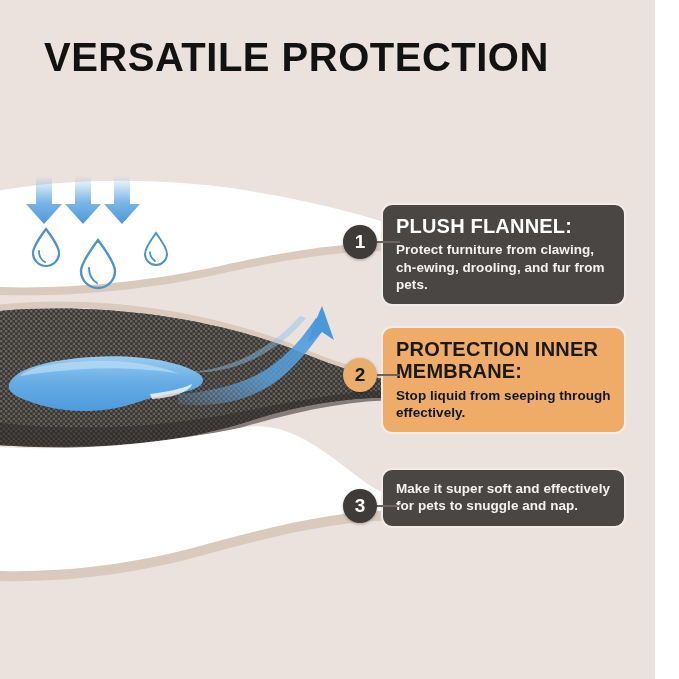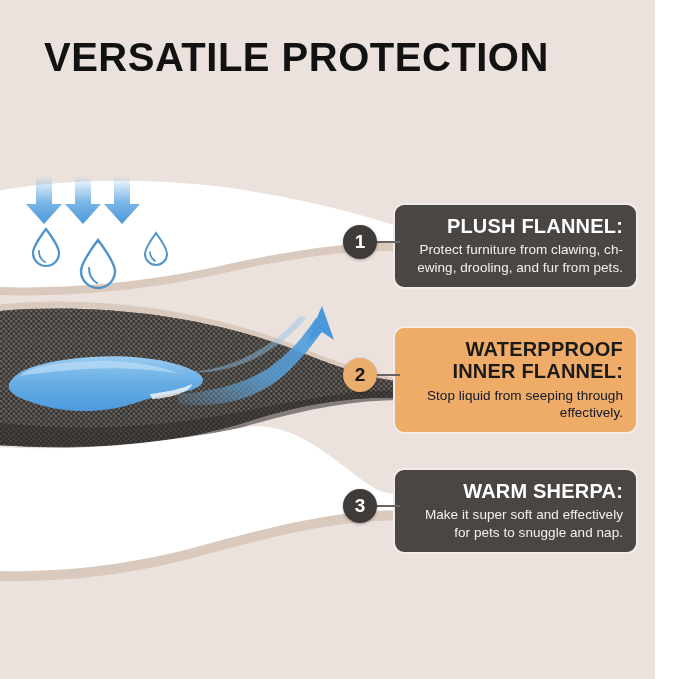--- a/index.html
+++ b/index.html
@@ -47,47 +47,46 @@
     left: 0;
     top: 0;
     width: 679px;
     height: 679px;
   }
   .stage svg { display: block; }
 
   
   .callout {
     position: absolute;
-    left: 393px;
+    left: 381px;
     width: 245px;
     box-sizing: border-box;
     border-radius: 11px;
     padding: 10px 13px 11px 13px;
-    text-align: right;
   }
   .callout.dark {
     background: #4a4644;
     border: 2px solid #f2ece9;
   }
   .callout.accent {
     background: #eeac68;
     border: 2px solid #f2ece9;
   }
   .callout-heading {
     font-size: 20px;
     font-weight: bold;
     line-height: 1.12;
     letter-spacing: 0.2px;
     margin: 0 0 4px 0;
   }
   .callout.dark .callout-heading { color: #ffffff; }
   .callout.accent .callout-heading { color: #1c1a19; }
   .callout-body {
     font-size: 13.5px;
-    font-weight: normal;
+    font-weight: bold;
     line-height: 1.28;
     letter-spacing: 0.05px;
     margin: 0;
   }
   .callout.dark .callout-body { color: #f4f1ef; }
   .callout.accent .callout-body { color: #0f172a; }
 
   #callout-1 { top: 203px; }
   #callout-2 { top: 326px; }
   #callout-3 { top: 468px; }
@@ -262,22 +261,21 @@
   <div class="badge dark" id="badge-1">1</div>
   <div class="badge accent" id="badge-2">2</div>
   <div class="badge dark" id="badge-3">3</div>
 
   <div class="callout dark" id="callout-1">
     <div class="callout-heading">PLUSH FLANNEL:</div>
     <div class="callout-body">Protect furniture from clawing, ch-ewing, drooling, and fur from pets.</div>
   </div>
 
   <div class="callout accent" id="callout-2">
-    <div class="callout-heading">WATERPPROOF INNER FLANNEL:</div>
+    <div class="callout-heading">PROTECTION INNER MEMBRANE:</div>
     <div class="callout-body">Stop liquid from seeping through effectively.</div>
   </div>
 
   <div class="callout dark" id="callout-3">
-    <div class="callout-heading">WARM SHERPA:</div>
     <div class="callout-body">Make it super soft and effectively for pets to snuggle and nap.</div>
   </div>
 
 </div>
 
 </body></html>

